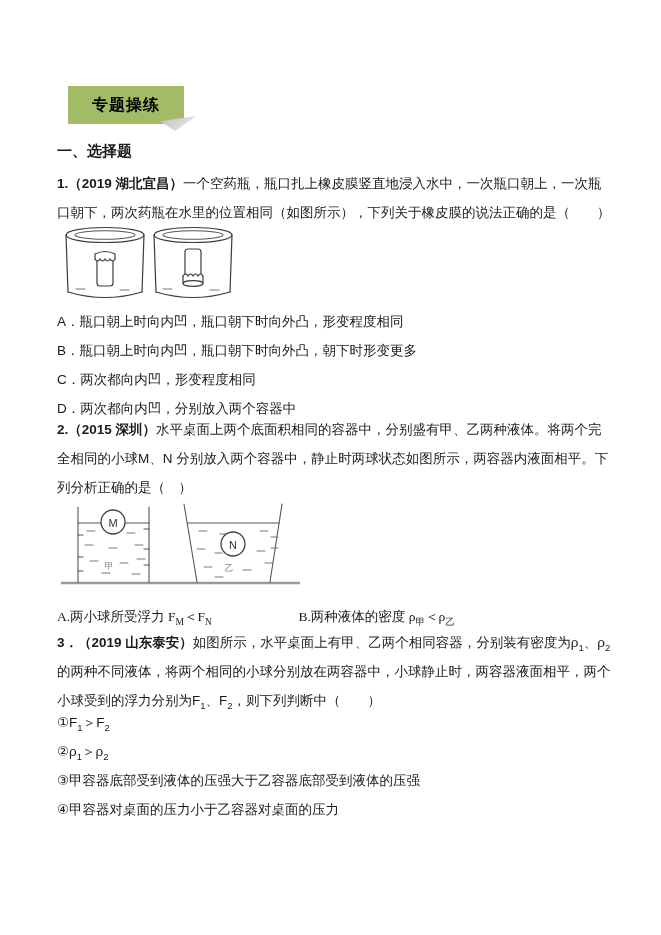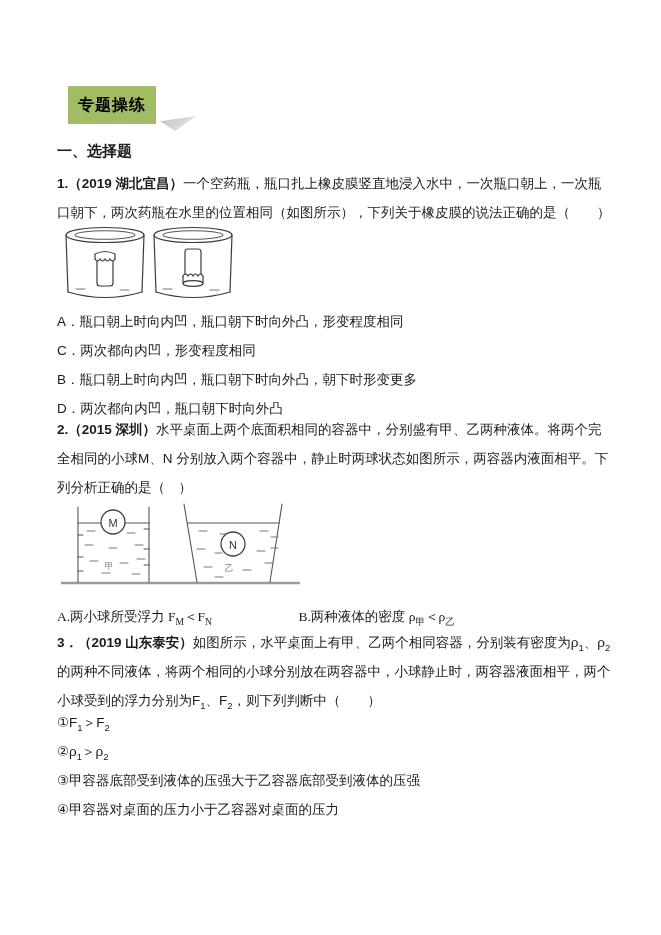--- a/index.html
+++ b/index.html
@@ -3,21 +3,21 @@
 <meta charset="utf-8">
 <style>
   html,body{margin:0;padding:0;background:#fff;}
   .page{
     position:relative;width:661px;height:935px;background:#ffffff;overflow:hidden;
     font-family:"Liberation Sans","DejaVu Sans",sans-serif;color:#1a1a1a;font-size:13.5px;
   }
   
   .badge-wrap{position:relative;margin:86px 0 0 68px;width:106px;height:38px;}
   .badge{
-    position:absolute;left:0;top:0;width:88px;height:38px;background:#a2bc66;
+    position:absolute;left:0;top:0;width:116px;height:38px;background:#a2bc66;
     color:#000;font-weight:bold;font-size:16px;letter-spacing:1px;
     display:flex;align-items:center;justify-content:center;
   }
   .badge-shadow{
     position:absolute;left:92px;top:30px;width:36px;height:15px;
     background:linear-gradient(135deg,#bfbfbf,#ececec);
     clip-path:polygon(0 35%,100% 0,42% 100%);
   }
   .sec-title{margin:18px 0 0 57px;font-size:15px;font-weight:bold;}
   .para{margin:8px 0 0 57px;width:556px;line-height:29px;}
@@ -83,23 +83,23 @@
         <path class="ink" d="M121,53 L121,60 M141,53 L141,60"></path>
         <ellipse class="ink" cx="131" cy="60.5" rx="10" ry="2.8"></ellipse>
       </g>
       <path class="dash" d="M101,66 L110,66"></path>
       <path class="dash" d="M148,67 L157,67"></path>
     </g>
   </svg>
 
   <div class="opts">
     <div class="opt">A．瓶口朝上时向内凹，瓶口朝下时向外凸，形变程度相同</div>
+    <div class="opt">B．瓶口朝上时向内凹，瓶口朝下时向外凸，朝下时形变更多</div>
     <div class="opt">C．两次都向内凹，形变程度相同</div>
-    <div class="opt">B．瓶口朝上时向内凹，瓶口朝下时向外凸，朝下时形变更多</div>
-    <div class="opt">D．两次都向内凹，瓶口朝下时向外凸</div>
+    <div class="opt">D．两次都向内凹，分别放入两个容器中</div>
   </div>
 
   <p class="para q2para"><b>2.</b><b>（2015 深圳）</b><span>水平桌面上两个底面积相同的容器中，分别盛有甲、乙两种液体。将两个完全相同的小球M、N 分别放入两个容器中，静止时两球状态如图所示，两容器内液面相平。下列分析正确的是（　）</span></p>
 
   <svg class="fig2" width="245" height="88" viewBox="0 0 245 88">
 
     <line x1="4" y1="82" x2="243" y2="82" stroke="#9a9a9a" stroke-width="2.4"></line>
 
     <g>
       <path class="thin" d="M21,6 L21,81 M92,6 L92,81"></path>

